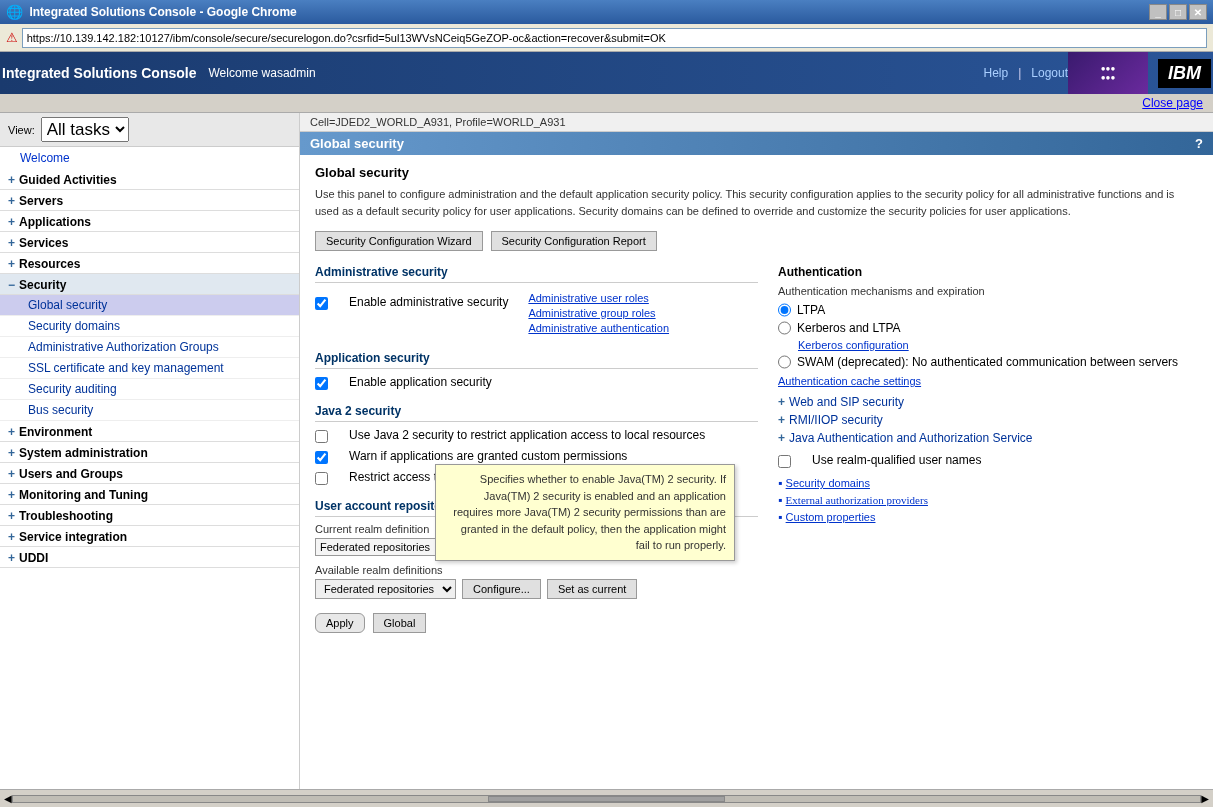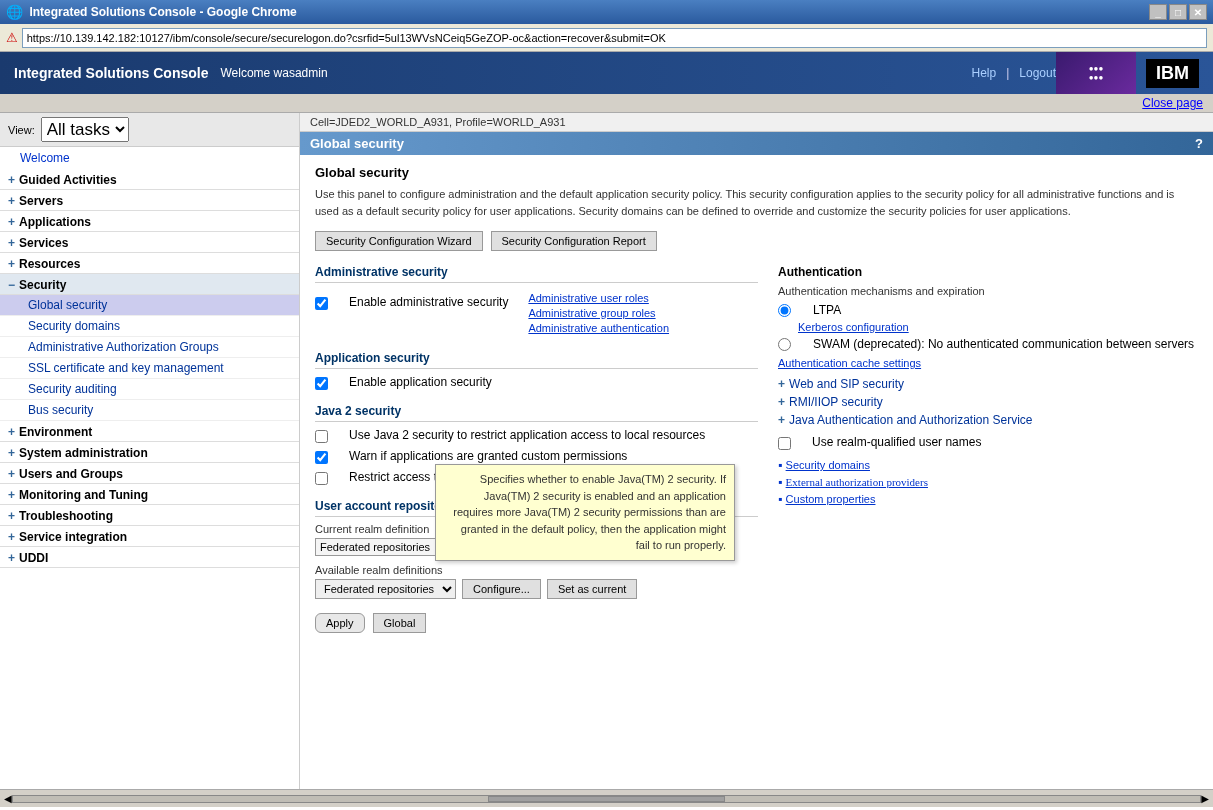--- a/index.html
+++ b/index.html
@@ -29,30 +29,30 @@
       height: 28px; display: flex; align-items: center; padding: 0 6px; gap: 4px;
     }
     .browser-bar .address-bar {
       flex: 1; height: 20px; border: 1px solid #7b9ebd; font-size: 11px; padding: 0 4px;
       background: #fff;
     }
 
     
     .app-header {
       background: linear-gradient(to right, #1a3a6e, #2a5598);
-      color: #fff; height: 42px; display: flex; align-items: center; padding: 0 14px;
+      color: #fff; height: 42px; display: flex; align-items: center; padding: 0 2px;
       justify-content: space-between;
     }
     .app-header .brand { font-size: 14px; font-weight: bold; }
     .app-header .welcome { font-size: 12px; margin-left: 10px; }
     .app-header .header-links { display: flex; gap: 10px; font-size: 12px; color: #cce; }
     .app-header .header-links a { color: #aacfff; text-decoration: none; }
     .app-header .ibm-logo {
       background: #000; color: #fff; font-weight: bold; padding: 4px 10px; font-size: 18px;
-      margin-left: 10px;
+      font-style: italic; margin-left: 10px;
     }
     .app-header .logo-graphic {
       background: linear-gradient(135deg, #3a1a6e, #6a2a9e); width: 80px; height: 42px;
       display: flex; align-items: center; justify-content: center;
     }
 
     
     .close-page-bar {
       background: #d4d0c8; border-bottom: 1px solid #aaa;
       text-align: right; padding: 2px 10px; font-size: 12px;
@@ -112,21 +112,21 @@
     .section-box-title { font-size: 12px; font-weight: bold; color: #003366; margin-bottom: 6px; border-bottom: 1px solid #ccc; padding-bottom: 3px; }
 
     
     .checkbox-row { display: flex; align-items: flex-start; gap: 21px; margin: 6px 0; }
     .checkbox-row input[type=checkbox] { margin-top: 2px; }
 
     
     .link { color: #0033cc; text-decoration: underline; cursor: pointer; font-size: 11px; display: block; margin: 3px 0; }
 
     
-    .radio-row { display: flex; align-items: center; gap: 22px; margin: 4px 0; }
+    .radio-row { display: flex; gap: 6px; margin: 4px 0; }
     .radio-row input[type=radio] { cursor: pointer; }
 
     
     .expand-section { display: flex; align-items: center; gap: 4px; margin: 4px 0; cursor: pointer; color: #003399; }
 
     
     .form-label { font-size: 11px; margin-bottom: 3px; color: #333; }
     .form-input { border: 1px solid #999; padding: 2px 4px; font-size: 11px; width: 200px; background: #f5f5f5; }
     .form-row { margin-bottom: 8px; }
 
@@ -389,20 +389,24 @@
 
         <div class="right-column">
           <div class="auth-section">
             <div class="auth-title">Authentication</div>
             <div class="auth-desc">Authentication mechanisms and expiration</div>
 
             <div class="radio-row">
               <input type="radio" name="auth-mech" checked="" style="">
               <span>LTPA</span>
             </div>
+            <div class="radio-row">
+              <input type="radio" name="auth-mech" style="">
+              <span>Kerberos and LTPA</span>
+            </div>
             <div style="margin-left:20px; margin-bottom:4px;">
               <a class="link">Kerberos configuration</a>
             </div>
             <div class="radio-row">
               <input type="radio" name="auth-mech" style="">
               <span>SWAM (deprecated): No authenticated communication between servers</span>
             </div>
 
             <div style="margin-top:6px;">
               <a class="link">Authentication cache settings</a>

